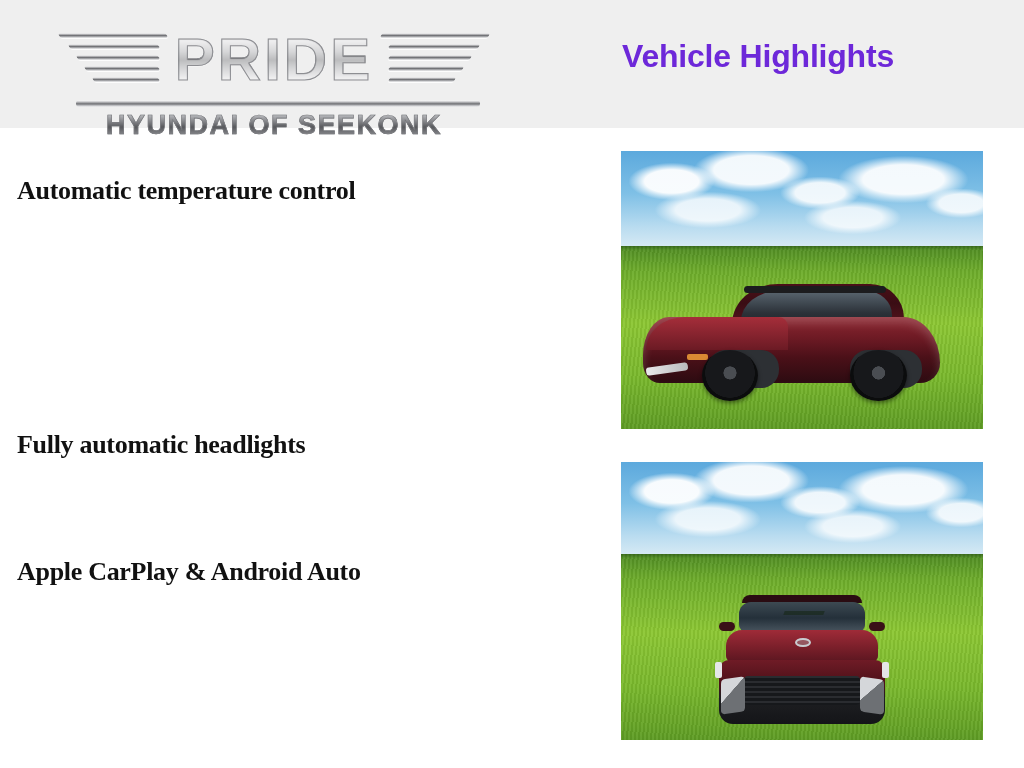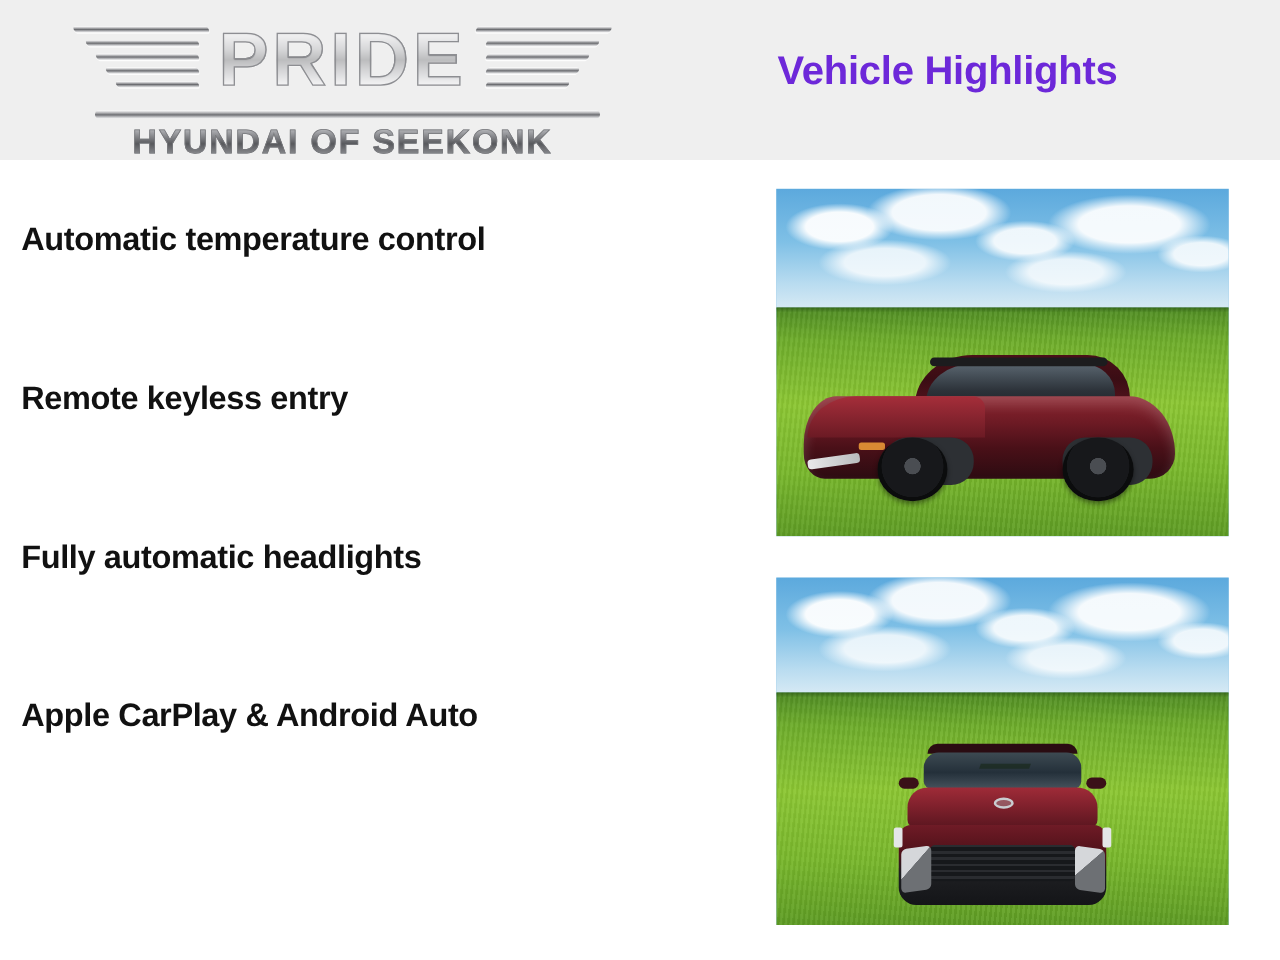--- a/index.html
+++ b/index.html
@@ -25,21 +25,21 @@
     position: absolute;
     left: 0; top: 0;
     width: 1024px;
     height: 128px;
     background: #efefef;
   }
 
   
   #dealer-logo {
     position: absolute;
-    left: 18px; top: 8px;
+    left: 18px; top: 20px;
     width: 512px;
     height: 122px;
   }
 
   .logo-wordmark-row {
     position: absolute;
     left: 0; top: 2px;
     width: 512px;
     height: 76px;
     display: flex;
@@ -136,21 +136,21 @@
   
   #highlights-list {
     position: absolute;
     left: 17px; top: 128px;
     width: 590px;
     height: 640px;
   }
   .highlight-item {
     position: absolute;
     left: 0;
-    font-family: Liberation Sans, sans-serif;
+    font-family: Liberation Serif, serif;
     font-weight: 700;
     font-size: 26px;
     letter-spacing: -0.3px;
     color: #111111;
     white-space: nowrap;
   }
   .highlight-item.i0 { top: 48px; }
   .highlight-item.i1 { top: 175px; }
   .highlight-item.i2 { top: 302px; }
   .highlight-item.i3 { top: 429px; }
@@ -390,21 +390,20 @@
       <div id="logo-underbar"></div>
 
       <div id="logo-subtitle">HYUNDAI OF SEEKONK</div>
     </div>
 
     <div id="page-title">Vehicle Highlights</div>
   </div>
 
   <div id="highlights-list">
     <div class="highlight-item i0">Automatic temperature control</div>
-    <div class="highlight-item i1">Remote keyless entry</div>
     <div class="highlight-item i2">Fully automatic headlights</div>
     <div class="highlight-item i3">Apple CarPlay &amp; Android Auto</div>
   </div>
 
   <div id="vehicle-photo-side" class="vehicle-photo" aria-label="Maroon Hyundai Kona SUV, front three-quarter side view, parked in a green grass field under a blue sky with clouds">
     <div class="sky" style="height:34%"></div>
     <div class="ground" style="height:66%"></div>
 
     <div class="car-side">
       <div class="cs-cabin"></div>

